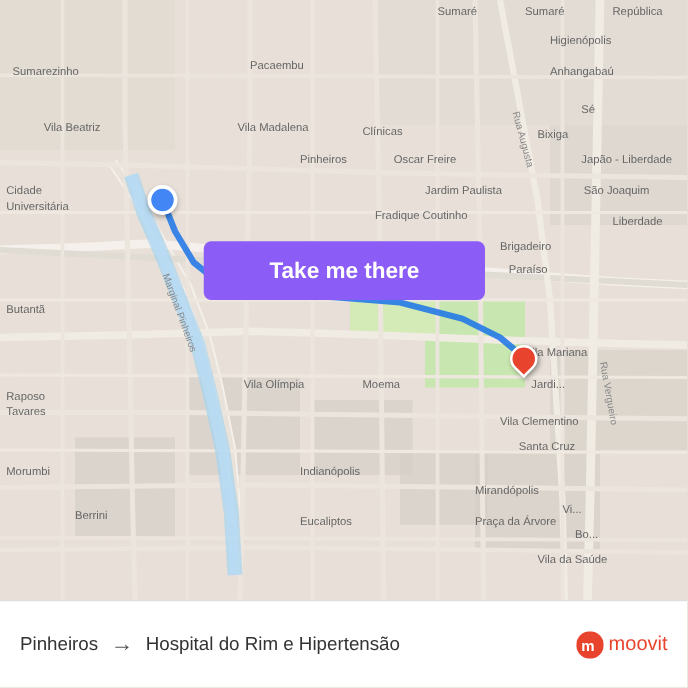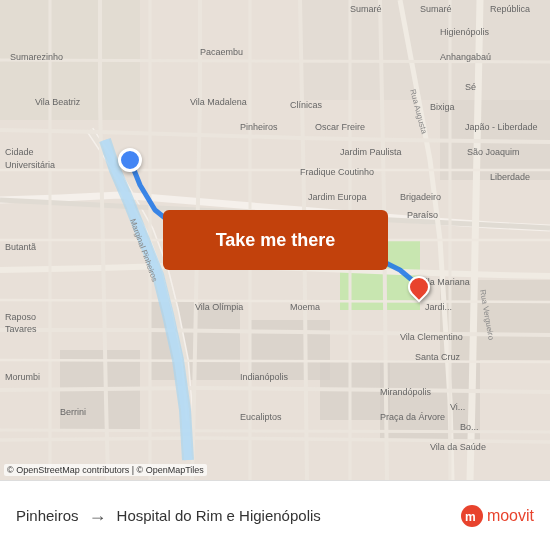--- a/index.html
+++ b/index.html
@@ -22,25 +22,25 @@
     
     .map-bg {
       position: absolute;
       top: 0; left: 0;
       width: 100%; height: 100%;
     }
 
     
     .action-button {
       position: absolute;
-      top: 210px;
+      top: 193px;
       left: 163px;
       width: 225px;
-      height: 60px;
-      background-color: #c2410c;
+      height: 47px;
+      background-color: #8b5cf6;
       color: white;
       border: none;
       border-radius: 6px;
       font-size: 18px;
       font-weight: bold;
       cursor: pointer;
       z-index: 10;
       display: flex;
       align-items: center;
       justify-content: center;
@@ -262,28 +262,27 @@
   </svg>
 
   <div class="pin-origin"></div>
 
   <div class="pin-dest">
     <div class="pin-dest-inner"></div>
   </div>
 
   <button class="action-button">Take me there</button>
 
-  <div class="map-attribution">© OpenStreetMap contributors | © OpenMapTiles</div>
 
 </div>
 
 <div id="bottom-bar">
   <span class="bottom-from">Pinheiros</span>
   <span class="bottom-arrow">→</span>
-  <span class="bottom-to">Hospital do Rim e Higienópolis</span>
+  <span class="bottom-to">Hospital do Rim e Hipertensão</span>
   <div class="moovit-brand">
     <svg width="22" height="22" viewBox="0 0 22 22">
       <circle cx="11" cy="11" r="11" fill="#e8432d"></circle>
       <text x="4" y="16" font-size="12" fill="white" font-family="Arial" font-weight="bold">m</text>
     </svg>
     <span class="moovit-text">moovit</span>
   </div>
 </div>
 
 </body></html>

